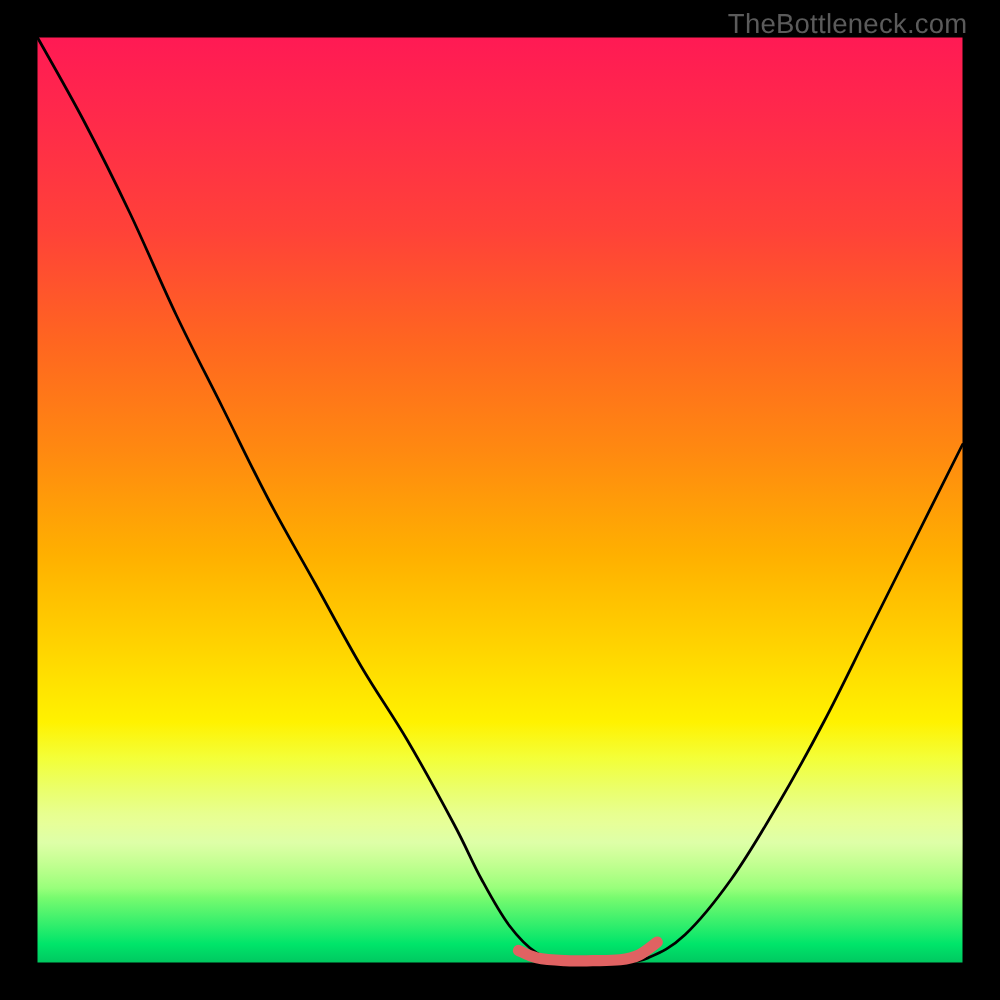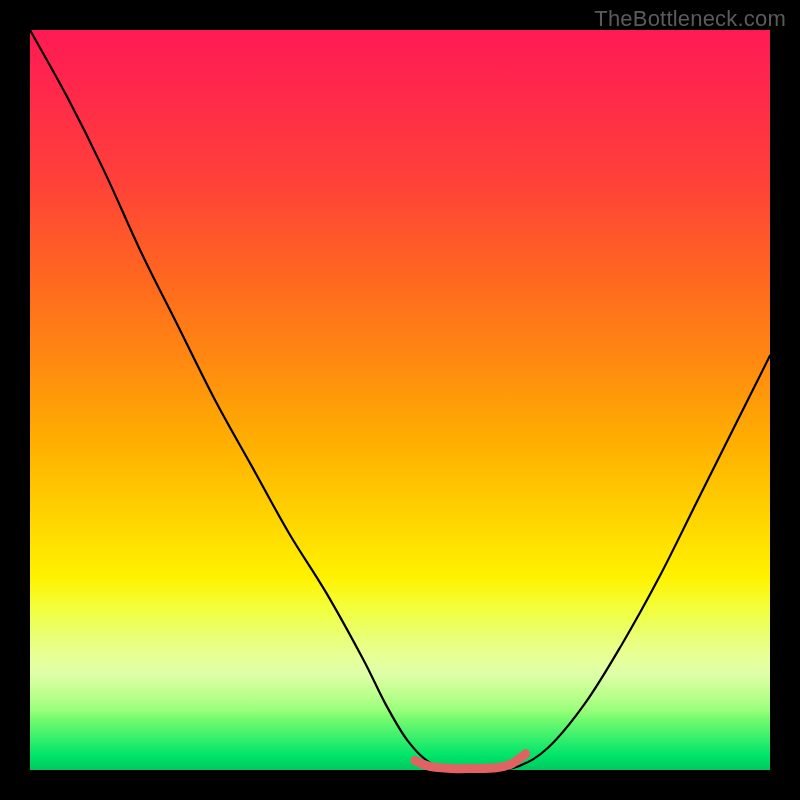--- a/index.html
+++ b/index.html
@@ -53,21 +53,21 @@
       rgba(255,255,255,0.0) 0%,
       rgba(255,255,255,0.35) 40%,
       rgba(255,255,255,0.45) 60%,
       rgba(255,255,255,0.0) 100%
     );
     pointer-events: none;
   }
   .watermark {
     position: absolute;
     top: 6px;
-    right: 14px;
+    right: 26px;
     color: #5b5b5b;
     font-size: 22px;
     font-weight: 500;
     letter-spacing: 0.2px;
     user-select: none;
   }
   svg.chart {
     position: absolute;
     inset: 0;
     width: 100%;

